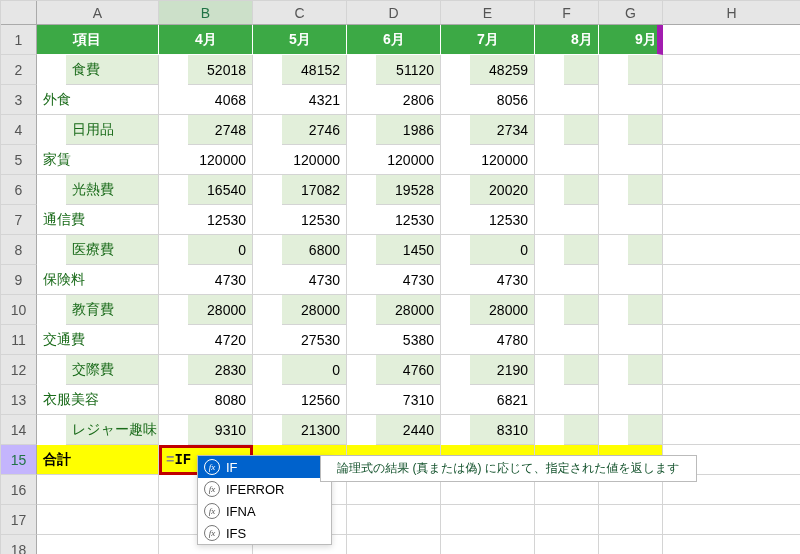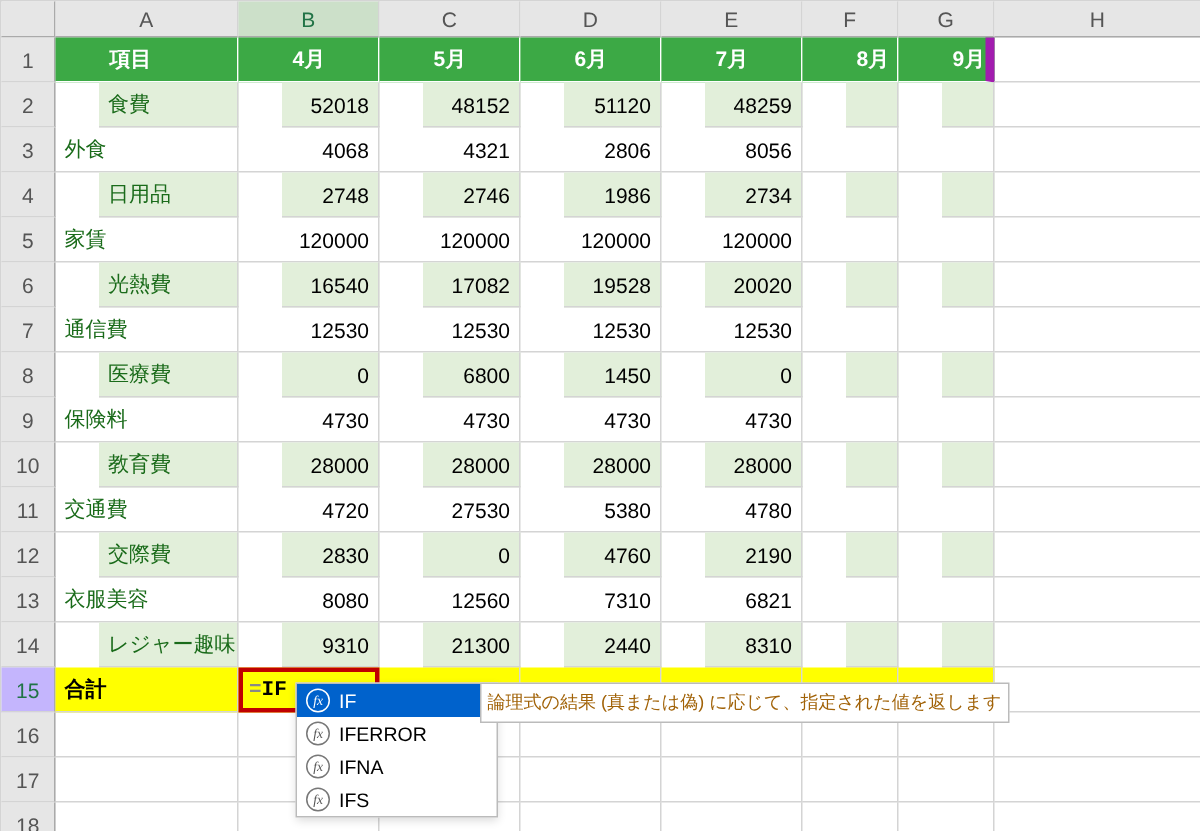--- a/index.html
+++ b/index.html
@@ -112,23 +112,23 @@
       font-style: italic;
       font-family: "Times New Roman", serif;
       color: #555;
     }
     .tooltip {
       position: absolute;
       left: 320px;
       top: 455px;
       background: #fff;
       border: 1px solid #bbb;
-      padding: 4px 4px;
+      padding: 4px 16px;
       font-size: 12px;
-      color: #a16207;
+      color: #14532d;
       z-index: 20;
     }
   </style>
 </head>
 <body>
 
 <div class="sheet">
 
   <div class="corner"></div>
   <div class="colhdr">A</div>

